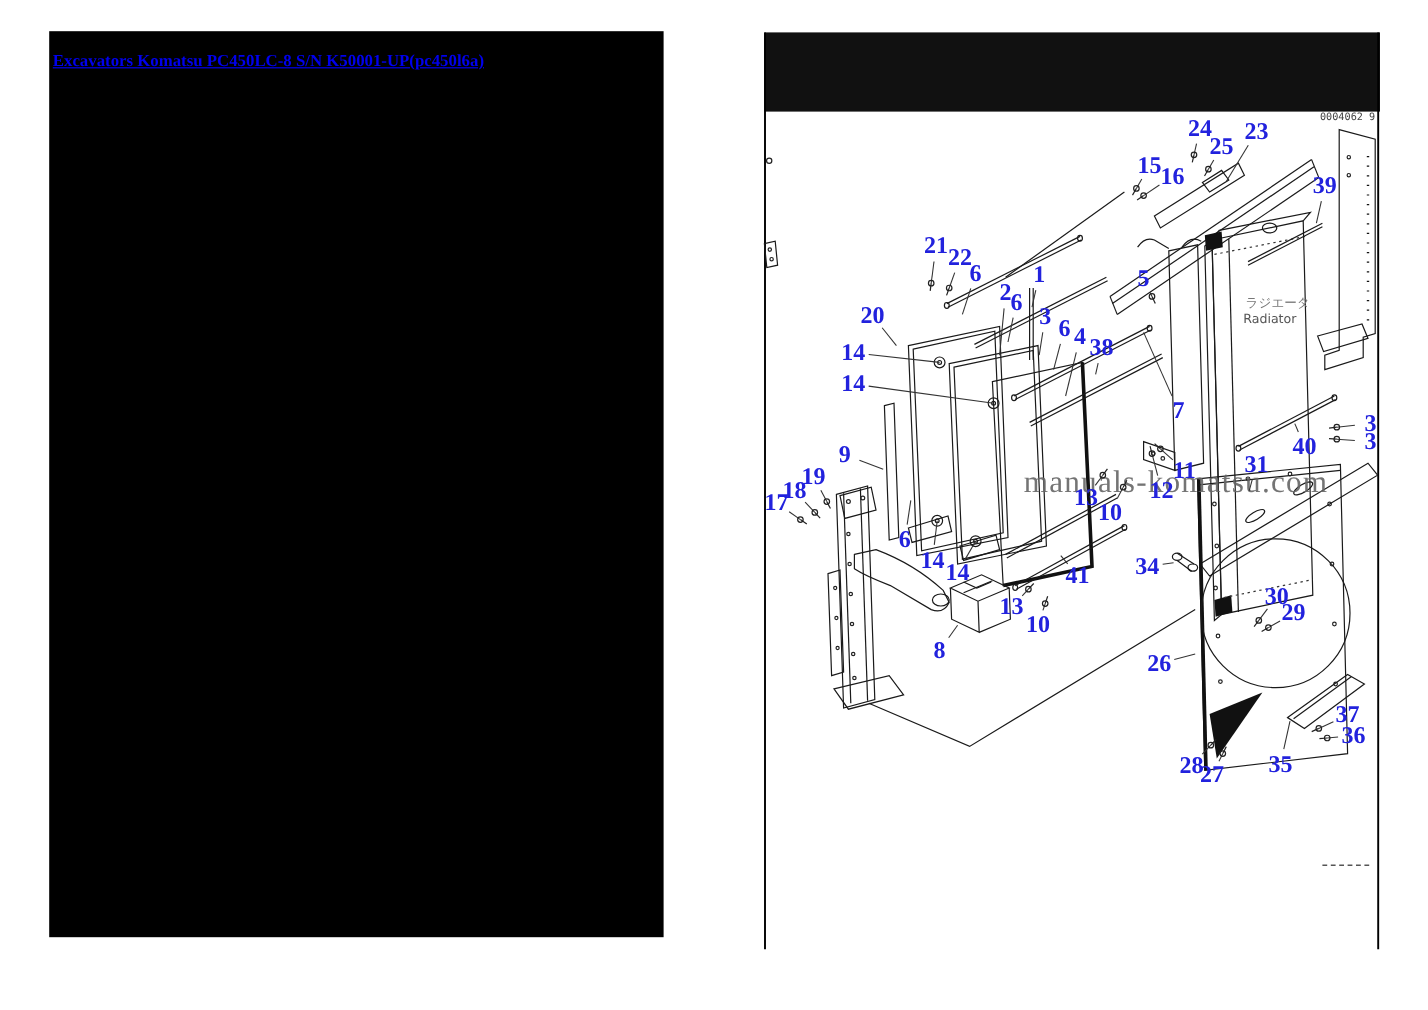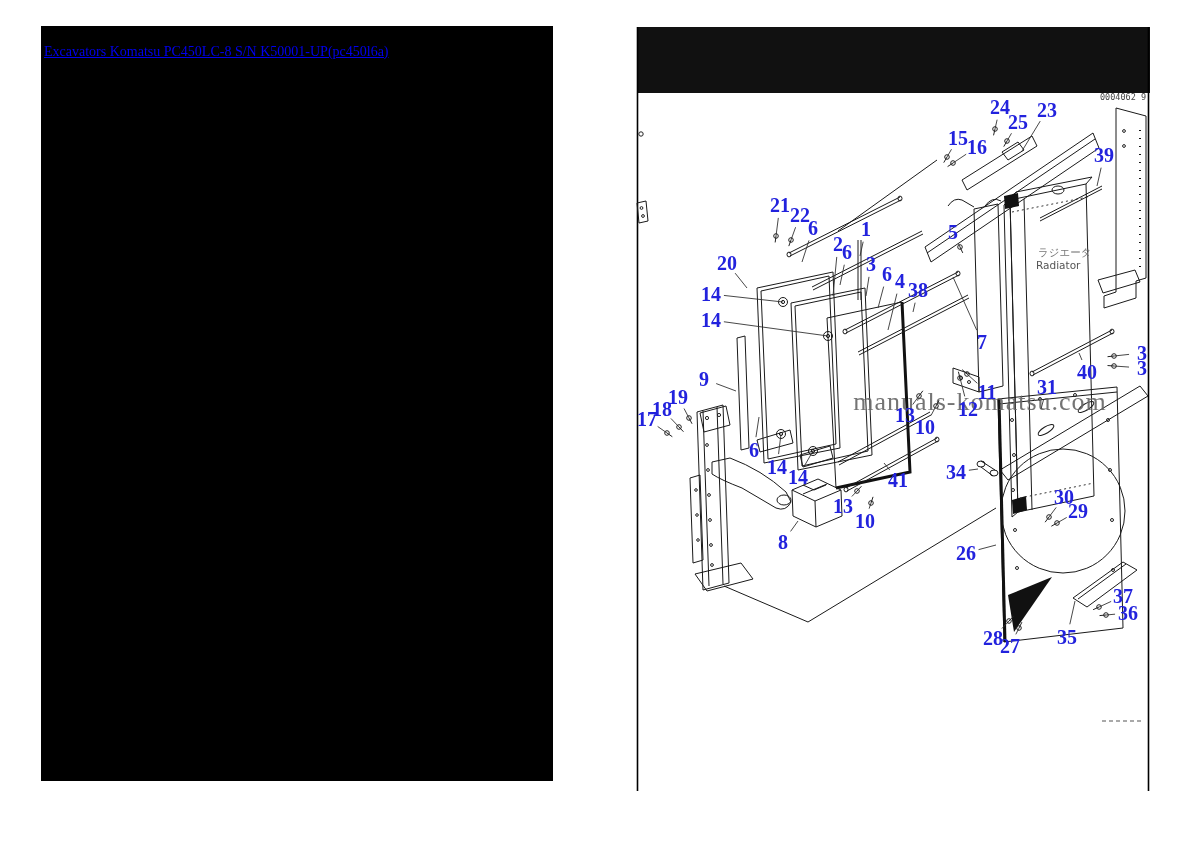--- a/index.html
+++ b/index.html
@@ -1,19 +1,19 @@
 <!DOCTYPE html>
 <html><head>
 <meta charset="utf-8">
 <style>
   html,body{margin:0;padding:0;background:#ffffff;width:1190px;height:842px;
     font-family:"Liberation Sans",sans-serif;position:relative;overflow:hidden;}
   #left-black-panel{position:absolute;left:41px;top:26px;width:512px;height:755px;background:#000;}
   #catalog-link{position:absolute;left:44px;top:44px;font-family:"Liberation Serif",serif;
-    font-weight:normal;font-size:14px;color:#0000ee;text-decoration:underline;white-space:nowrap;z-index:5;}
+    font-weight:bold;font-size:14px;color:#0000ee;text-decoration:underline;white-space:nowrap;z-index:5;}
   #diagram-svg{position:absolute;left:0;top:0;z-index:1;}
   .art{stroke:#1a1a1a;fill:none;stroke-width:1;}
   .art-thick{stroke:#111;fill:none;stroke-width:3;}
   .fill-dark{fill:#111;stroke:none;}
   .dots{stroke:#111;stroke-width:2;stroke-dasharray:1 7;fill:none;}
   .hatch{stroke:#333;stroke-width:1;stroke-dasharray:2 3;fill:none;}
   text{user-select:none;}
   .callout-text{font-family:"Liberation Serif",serif;font-weight:bold;font-size:20px;}
   .leader{stroke:#333;stroke-width:0.9;fill:none;}
   .hw{stroke:#222;stroke-width:1;fill:none;}

